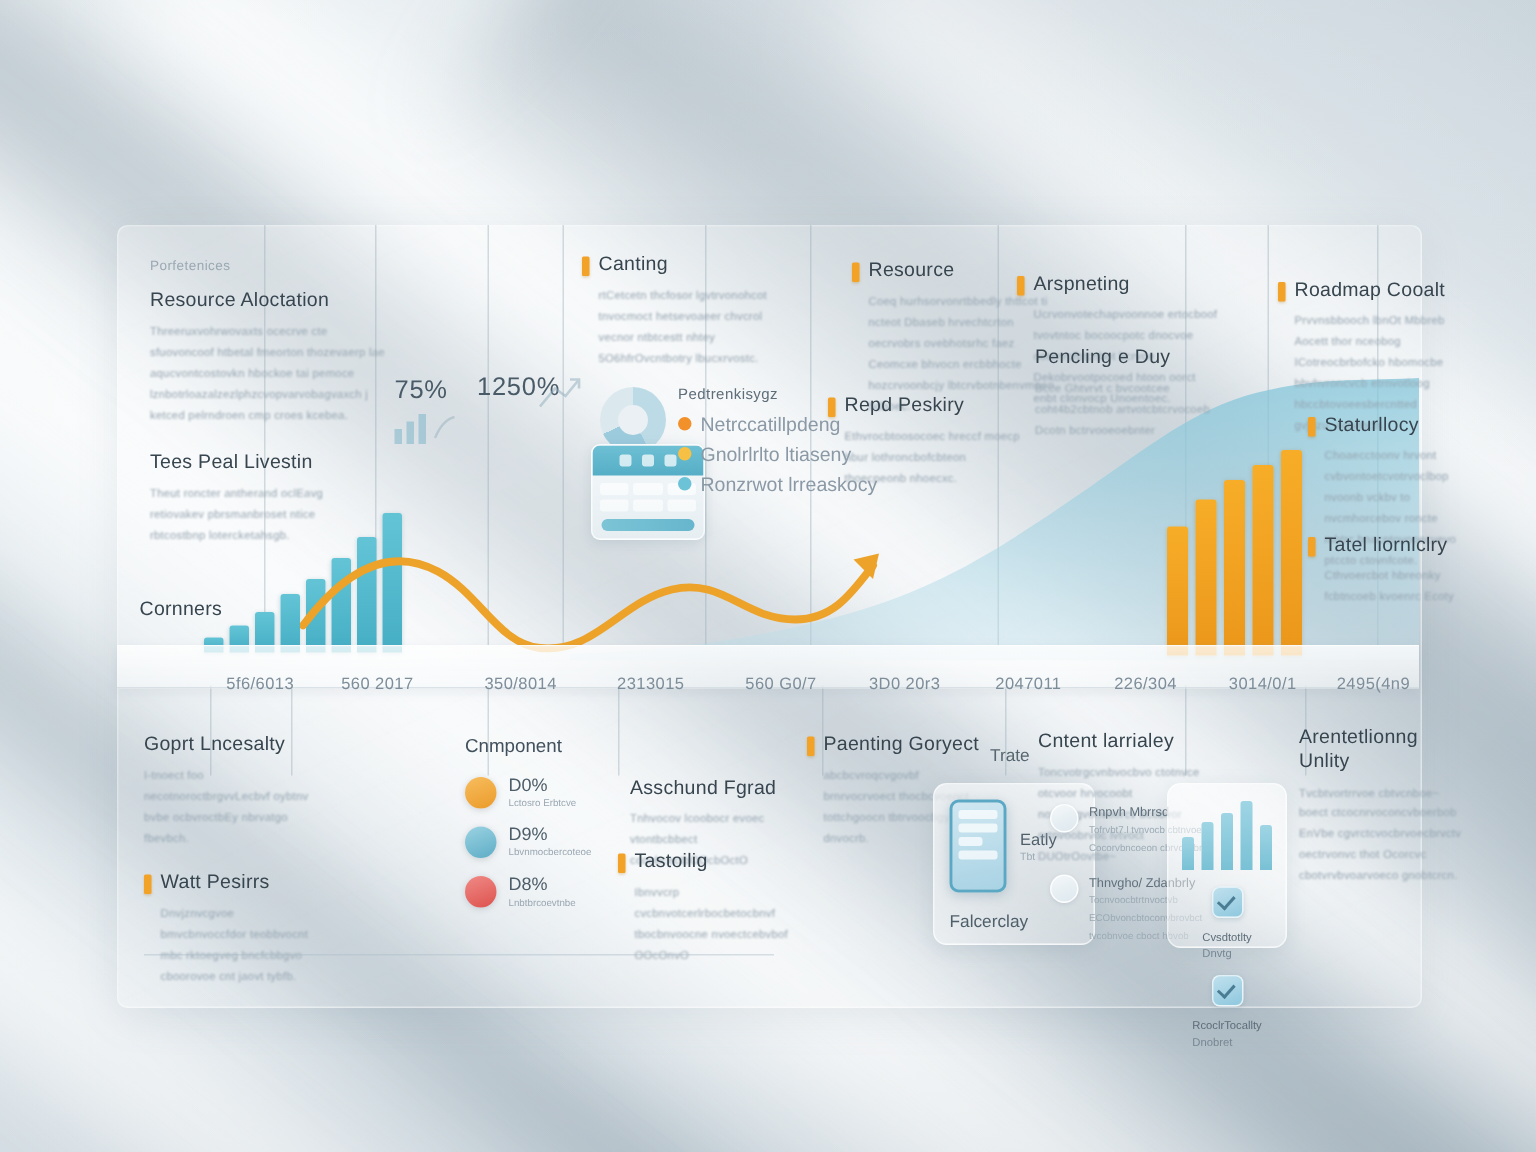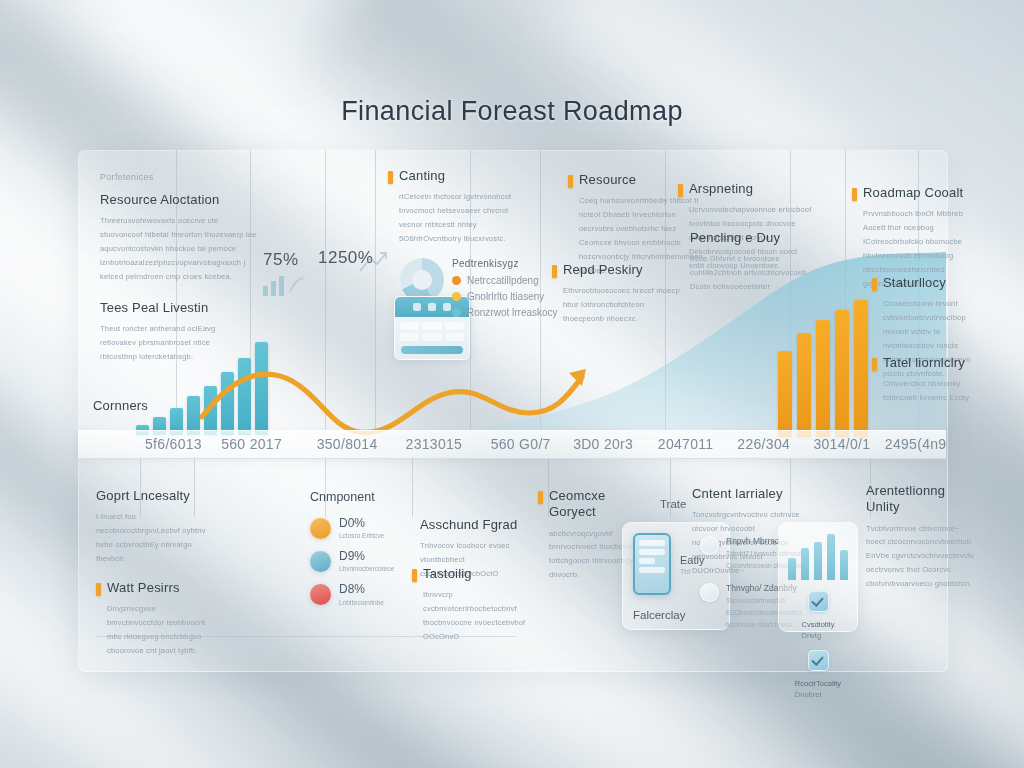--- a/index.html
+++ b/index.html
@@ -35,21 +35,21 @@
     background:linear-gradient(155deg,rgba(255,255,255,.28),rgba(255,255,255,.05));
     border:1px solid rgba(255,255,255,.38);border-radius:7px;
     box-shadow:0 6px 28px rgba(110,130,145,.13);}
 
   
   .axis{position:absolute;left:78px;top:430px;width:868px;height:27px;
     background:linear-gradient(180deg,rgba(255,255,255,.80),rgba(247,250,251,.62));
     border-top:1px solid rgba(255,255,255,.9);
     border-bottom:1px solid rgba(176,192,202,.45);
     box-shadow:0 2px 7px rgba(120,140,155,.12);}
-  .tick{position:absolute;top:0;font-size:14px;color:#7d8d99;
+  .tick{position:absolute;top:12px;font-size:11px;color:#7d8d99;
     transform:translateX(-50%);line-height:27px;white-space:nowrap;
     letter-spacing:.3px;filter:blur(.35px);}
   .tickline{position:absolute;width:1px;background:rgba(150,170,182,.40);}
   .tickline.up{top:150px;height:280px;}
   .tickline.dn{top:457px;height:60px;}
 
   
   .bars-left{position:absolute;left:136px;top:330px;height:105px;
     display:flex;align-items:flex-end;gap:4px;}
   .bars-left i{display:block;width:13px;border-radius:2px 2px 0 0;
@@ -82,21 +82,21 @@
   .card{position:absolute;border-radius:9px;
     background:linear-gradient(155deg,rgba(255,255,255,.62),rgba(255,255,255,.30));
     border:1px solid rgba(255,255,255,.62);
     box-shadow:0 3px 13px rgba(110,135,150,.15);}
 
   .legend{position:absolute;}
   .legend .lt{font-size:10px;color:#5d6d79;margin-bottom:6px;filter:blur(.45px);
     letter-spacing:.3px;}
   .legend .li{display:flex;align-items:center;gap:6px;margin-bottom:5px;}
   .dot{width:9px;height:9px;border-radius:50%;flex:0 0 9px;}
-  .legend .li span{font-size:10px;color:#8a99a5;filter:blur(.5px);}
+  .legend .li span{font-size:13px;color:#8a99a5;filter:blur(.5px);}
 
   .metric{display:flex;align-items:center;gap:8px;margin-bottom:11px;}
   .mi{width:21px;height:21px;border-radius:50%;flex:0 0 21px;
     box-shadow:0 1px 4px rgba(120,130,140,.3);}
   .mv{font-size:12px;color:#4d5d69;line-height:1.1;filter:blur(.25px);}
   .ms{font-size:6.5px;color:#9aa8b3;filter:blur(.5px);margin-top:2px;}
 
   .avatar{width:52px;height:52px;border-radius:50%;margin:0 auto;
     background:radial-gradient(circle at 38% 30%,#f58b85,#e8615c);
     box-shadow:0 2px 8px rgba(190,80,75,.3);position:relative;}
@@ -161,21 +161,20 @@
   <div class="streak s-dark" style="left:70%;top:-10%;width:260px;height:1500px;"></div>
   <div class="streak s-light" style="left:88%;top:-10%;width:150px;height:1500px;"></div>
 </div>
 <div id="blurtop"></div>
 <div id="vig"></div>
 
 <div id="stage">
 
   <div class="board"></div>
 
-  <div class="title">Financial Foreast Roadmap</div>
 
   <div class="tickline up" style="left:176px;"></div>
   <div class="tickline up" style="left:250px;"></div>
   <div class="tickline up" style="left:325px;"></div>
   <div class="tickline up" style="left:375px;"></div>
   <div class="tickline up" style="left:470px;"></div>
   <div class="tickline up" style="left:540px;"></div>
   <div class="tickline up" style="left:665px;"></div>
   <div class="tickline up" style="left:790px;"></div>
   <div class="tickline up" style="left:845px;"></div>
@@ -424,21 +423,21 @@
     <div class="hd">
       <span class="bullet"></span>
       <h4>Tastoilig</h4>
     </div>
     <p style="padding-left:11px">Ibnvvcrp cvcbnvotcerlrbocbetocbnvf tbocbnvoocne nvoectcebvbof OOcOnvO</p>
   </div>
 
   <div class="note" style="left:538px;top:488px;width:118px;">
     <div class="hd">
       <span class="bullet"></span>
-      <h4>Ceomcxe Goryect</h4>
+      <h4>Paenting Goryect</h4>
     </div>
     <p style="padding-left:11px">abcbcvroqcvgovbf brnrvocrvoect thocbcvoeoct tottchgoocn tbtrvoocbgy dnvocrb.</p>
   </div>
 
   <div style="position:absolute;left:660px;top:498px;font-size:11.5px;color:#56666f;filter:blur(.3px);">Trate</div>
 
   <div class="card" style="left:622px;top:522px;width:108px;height:108px;padding:10px;box-sizing:border-box;">
     <div style="display:flex;align-items:center;gap:9px;">
       <div class="phone">
           <b></b>

